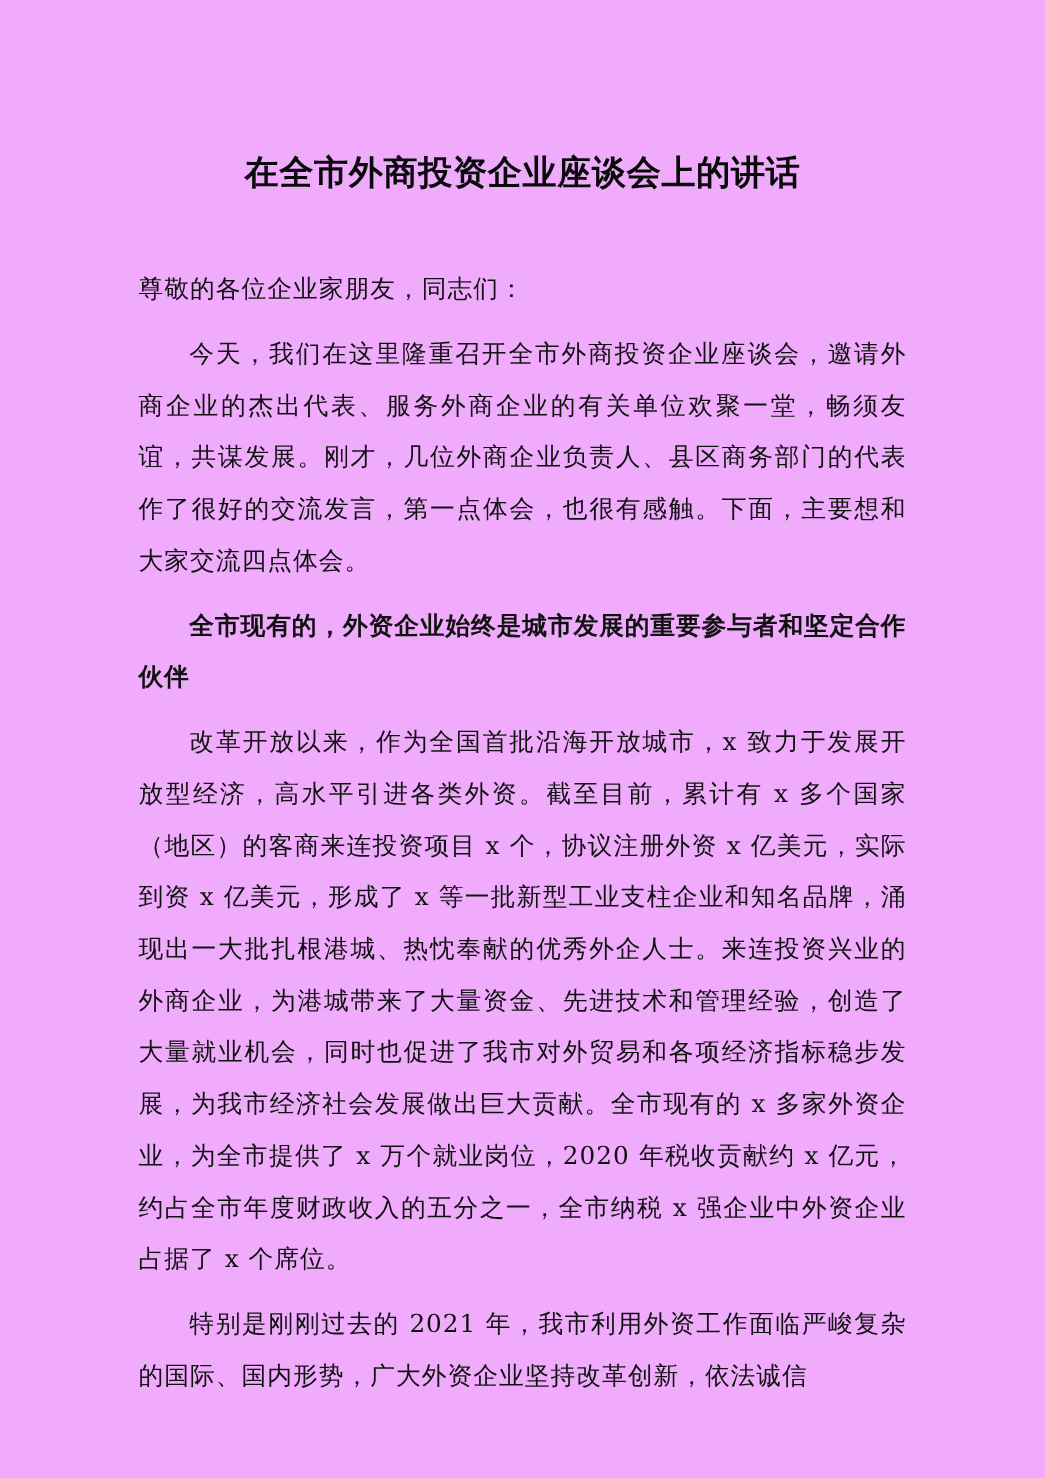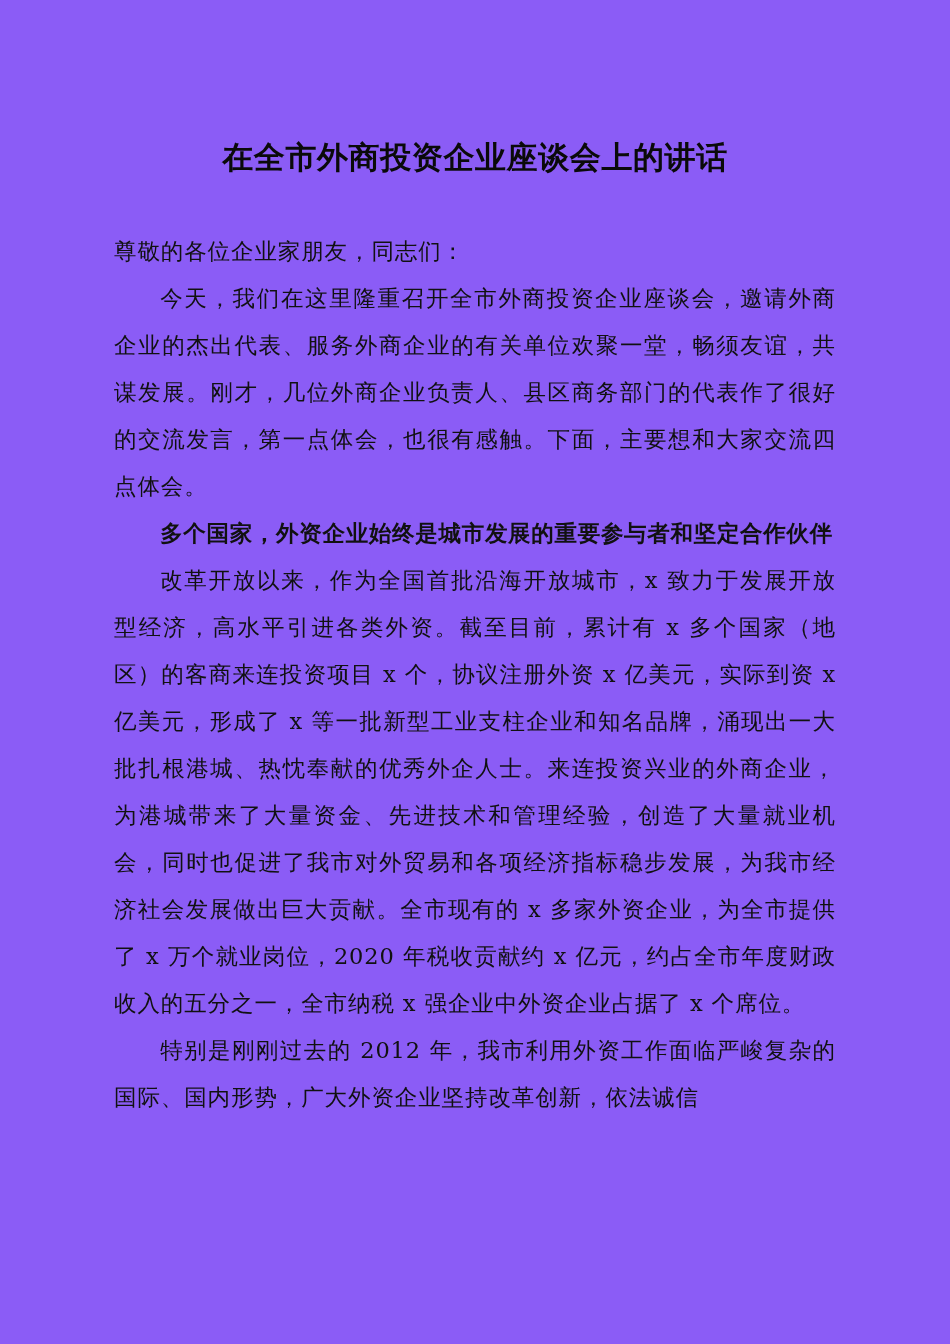--- a/index.html
+++ b/index.html
@@ -17,21 +17,21 @@
     color: #000000;
     -webkit-font-smoothing: antialiased;
   }
 
   .page {
     position: absolute;
     left: 0;
     top: 0;
     width: 950px;
     height: 1344px;
-    background: #8b5cf6;
+    background: #f0abfc;
   }
 
   .content {
     position: absolute;
     left: 114px;
     top: 120px;
     width: 722px;
   }
 
   .doc-title {
@@ -48,21 +48,21 @@
 
   .spacer-after-title {
     height: 48px;
   }
 
   p.body-line,
   p.body-para {
     font-family: "DejaVu Serif", "Liberation Serif", serif;
     font-size: 22.5px;
     line-height: 47px;
-    margin: 0;
+    margin: 12px;
     padding: 0;
     text-align: justify;
     text-justify: inter-ideograph;
     letter-spacing: 0.9px;
     color: #111111;
     word-break: break-all;
   }
 
   p.salutation {
     text-indent: 0;
@@ -85,20 +85,20 @@
   <div class="content">
 
     <h1 class="doc-title">在全市外商投资企业座谈会上的讲话</h1>
 
     <div class="spacer-after-title"></div>
 
     <p class="body-para salutation">尊敬的各位企业家朋友，同志们：</p>
 
     <p class="body-para indent">今天，我们在这里隆重召开全市外商投资企业座谈会，邀请外商企业的杰出代表、服务外商企业的有关单位欢聚一堂，畅须友谊，共谋发展。刚才，几位外商企业负责人、县区商务部门的代表作了很好的交流发言，第一点体会，也很有感触。下面，主要想和大家交流四点体会。</p>
 
-    <p class="body-para heading-para">多个国家，外资企业始终是城市发展的重要参与者和坚定合作伙伴</p>
+    <p class="body-para heading-para">全市现有的，外资企业始终是城市发展的重要参与者和坚定合作伙伴</p>
 
     <p class="body-para indent">改革开放以来，作为全国首批沿海开放城市，x 致力于发展开放型经济，高水平引进各类外资。截至目前，累计有 x 多个国家（地区）的客商来连投资项目 x 个，协议注册外资 x 亿美元，实际到资 x 亿美元，形成了 x 等一批新型工业支柱企业和知名品牌，涌现出一大批扎根港城、热忱奉献的优秀外企人士。来连投资兴业的外商企业，为港城带来了大量资金、先进技术和管理经验，创造了大量就业机会，同时也促进了我市对外贸易和各项经济指标稳步发展，为我市经济社会发展做出巨大贡献。全市现有的 x 多家外资企业，为全市提供了 x 万个就业岗位，2020 年税收贡献约 x 亿元，约占全市年度财政收入的五分之一，全市纳税 x 强企业中外资企业占据了 x 个席位。</p>
 
-    <p class="body-para indent">特别是刚刚过去的 2012 年，我市利用外资工作面临严峻复杂的国际、国内形势，广大外资企业坚持改革创新，依法诚信</p>
+    <p class="body-para indent">特别是刚刚过去的 2021 年，我市利用外资工作面临严峻复杂的国际、国内形势，广大外资企业坚持改革创新，依法诚信</p>
 
   </div>
 </div>
 
 </body></html>

